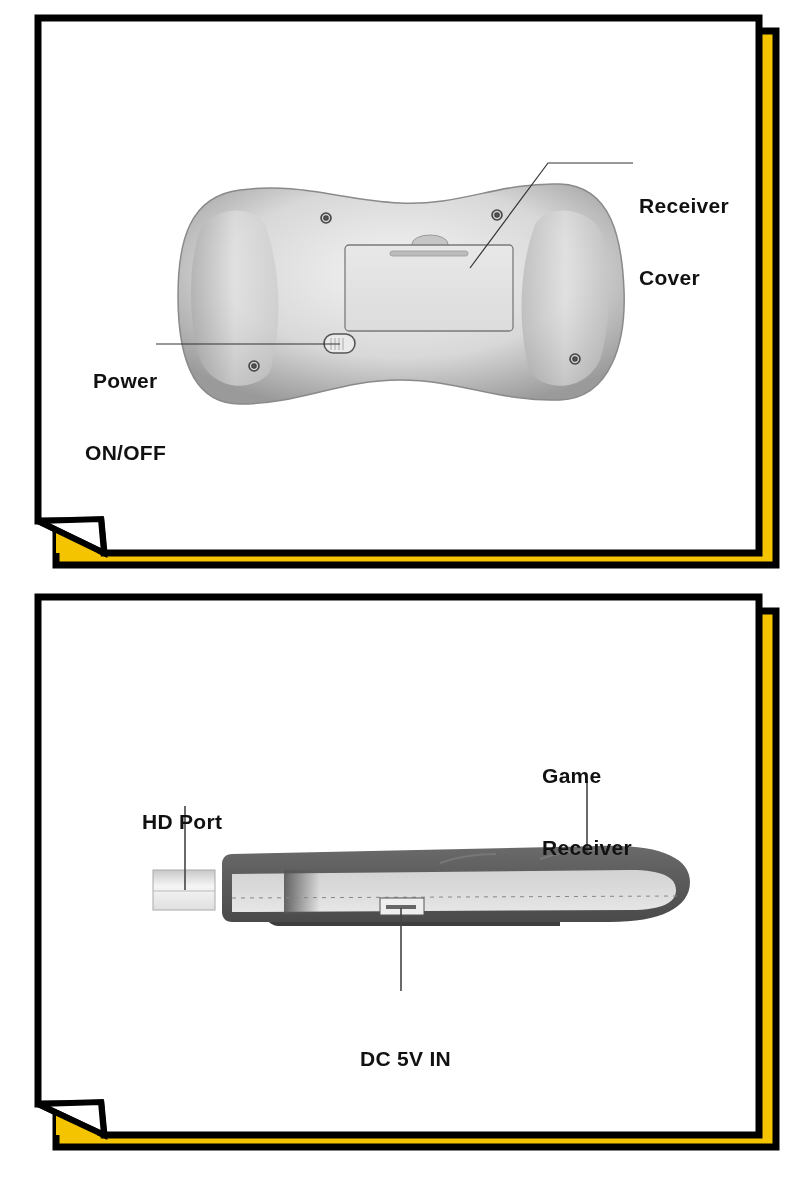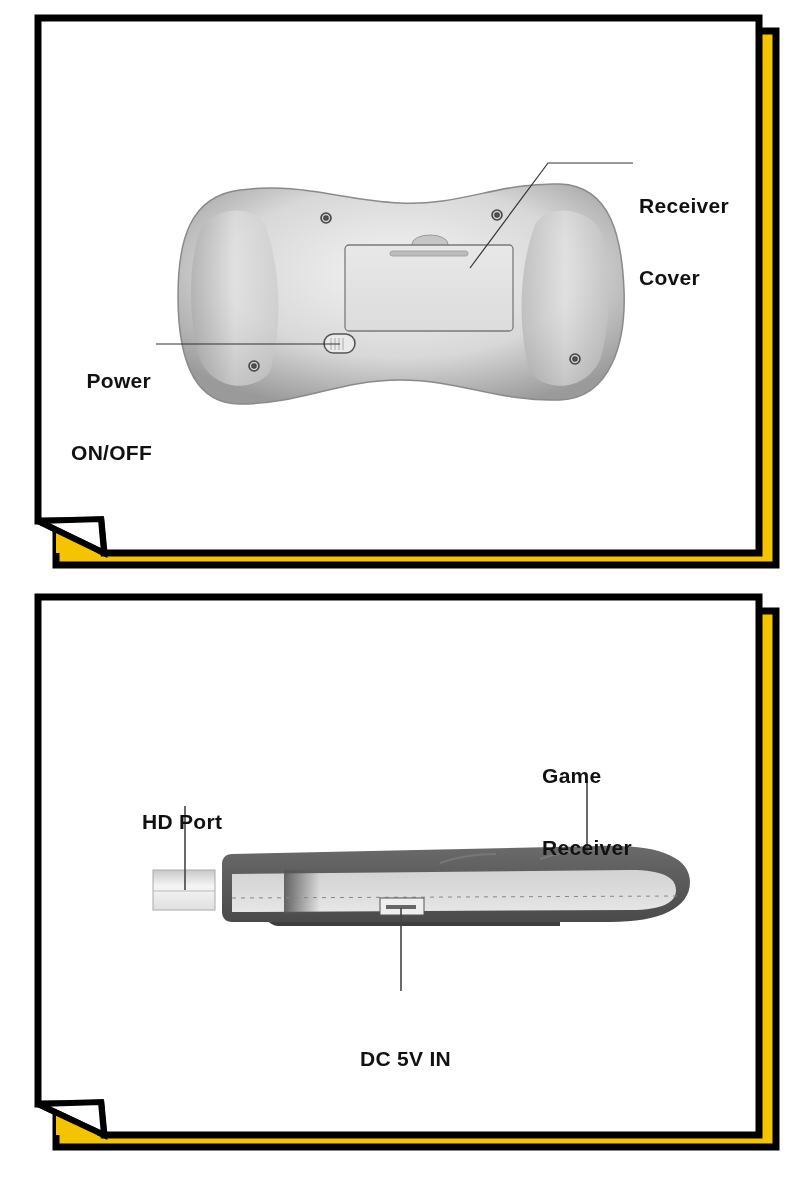--- a/index.html
+++ b/index.html
@@ -77,21 +77,21 @@
     </g>
 
     <polyline points="633,163 548,163 470,268" fill="none" stroke="#333" stroke-width="1.2"></polyline>
     <line x1="156" y1="344" x2="340" y2="344" stroke="#333" stroke-width="1.2"></line>
   </svg>
 
   <div class="label" style="left:639px; top:146px;">
     <div>Receiver</div>
     <div>Cover</div>
   </div>
-  <div class="label" style="left:79px; top:321px; text-align:right; width:72px;">
+  <div class="label" style="left:93px; top:321px; width:72px;">
     <div>Power</div>
     <div style="margin-left:-8px;">ON/OFF</div>
   </div>
 </div>
 
 <div class="panel" style="top:578px; height:601px;">
   <svg class="frame" width="800" height="601" viewBox="0 0 800 601">
     <rect x="56" y="33" width="720" height="536" fill="#f5c400" stroke="#000" stroke-width="7"></rect>
     <path d="M38 19 L759 19 L759 557 L104 557 L101 526 L38 526 Z" fill="#fff" stroke="#000" stroke-width="7" stroke-linejoin="miter"></path>
     <path d="M38 526 L101 524 L104 557 Z" fill="#fff" stroke="#000" stroke-width="6"></path>

